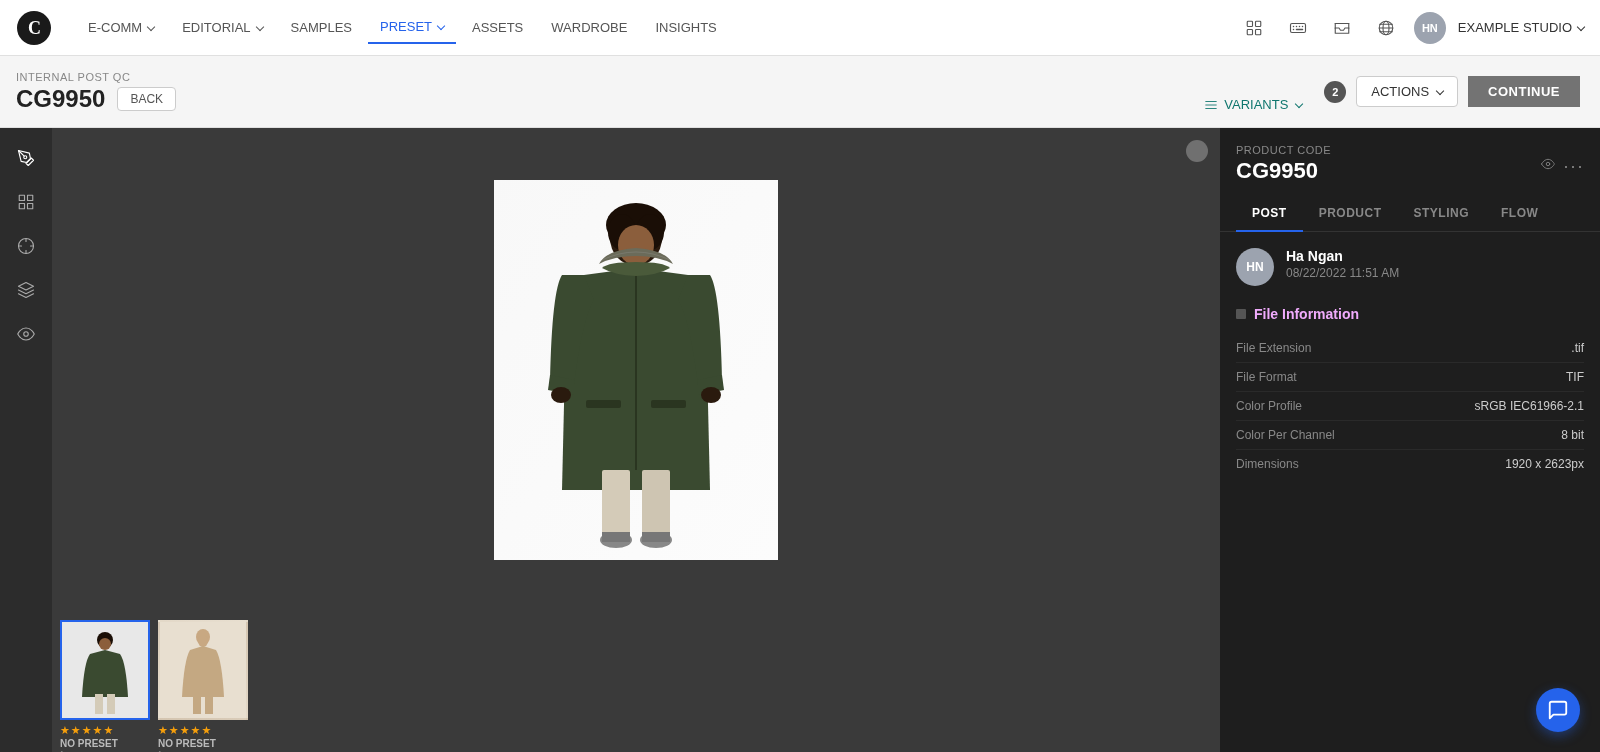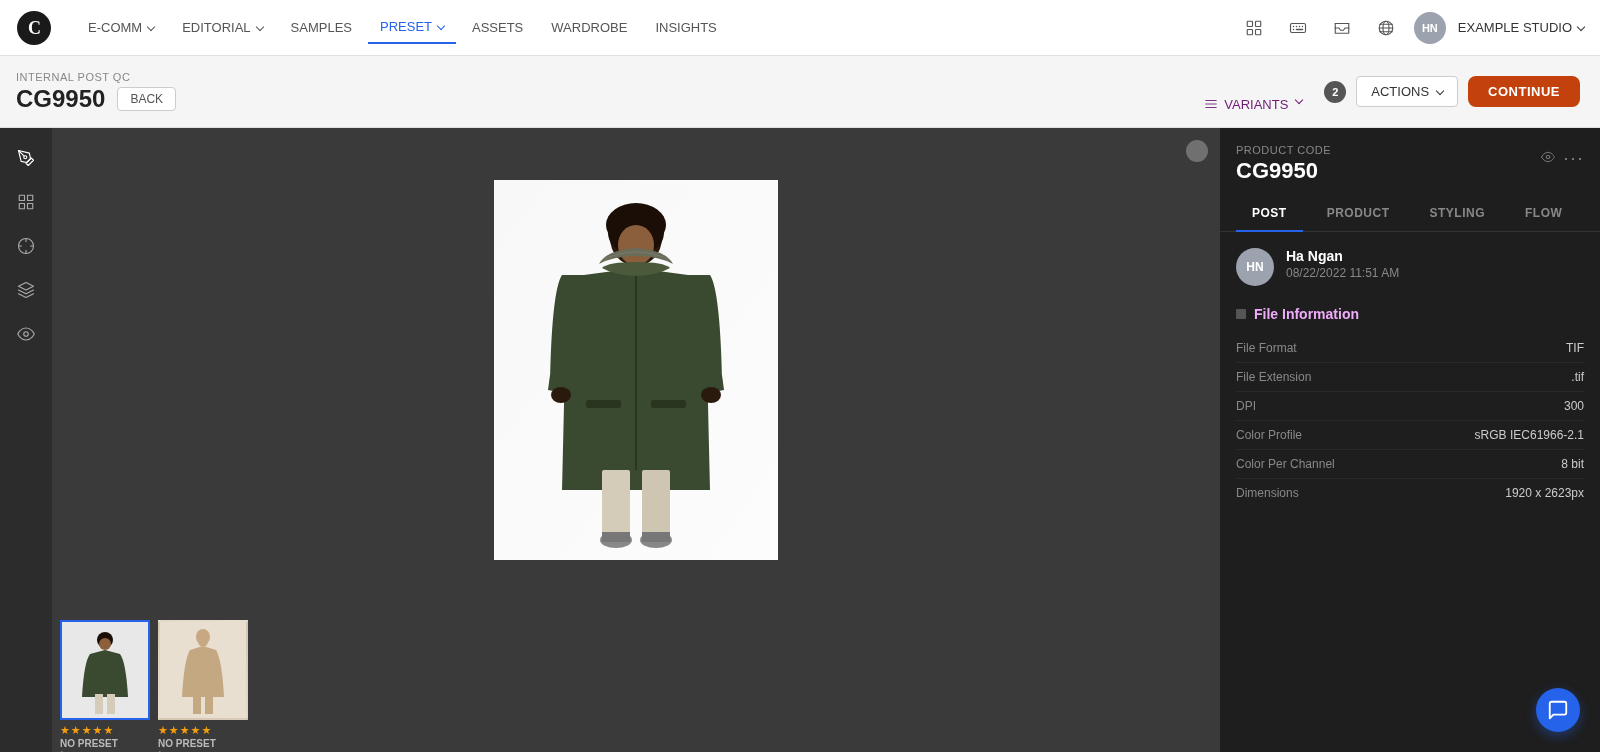--- a/index.html
+++ b/index.html
@@ -118,27 +118,27 @@
       color: #555;
       cursor: pointer;
     }
     .subheader-right {
       display: flex;
       align-items: center;
       gap: 10px;
     }
     .variants-btn {
       display: flex;
-      align-items: flex-start;
+      align-items: center;
       gap: 6px;
       padding: 6px 12px;
       background: transparent;
       border: none;
       font-size: 13px;
-      color: #701a75;
+      color: #0f766e;
       cursor: pointer;
       border-radius: 4px;
       margin-top: 26px;
     }
     .badge-circle {
       width: 22px;
       height: 22px;
       border-radius: 50%;
       background: #555;
       color: #fff;
@@ -155,24 +155,24 @@
       padding: 7px 14px;
       background: #fff;
       border: 1px solid #ccc;
       border-radius: 4px;
       font-size: 13px;
       color: #333;
       cursor: pointer;
     }
     .continue-btn {
       padding: 8px 20px;
-      background: #c2410c;
+      background: #737373;
       color: #fff;
       border: none;
-      border-radius: 8px;
+      border-radius: 0;
       font-size: 13px;
       font-weight: 600;
       cursor: pointer;
       letter-spacing: 0.5px;
     }
 
     
     .main-layout {
       display: flex;
       height: calc(752px - 56px - 72px);
@@ -298,21 +298,21 @@
       width: 380px;
       background: #1e1e1e;
       flex-shrink: 0;
       display: flex;
       flex-direction: column;
       overflow: hidden;
     }
     .panel-header {
       padding: 16px 16px 0 16px;
       display: flex;
-      align-items: flex-start;
+      align-items: center;
       justify-content: space-between;
     }
     .product-code-label {
       font-size: 11px;
       color: #888;
       text-transform: uppercase;
       letter-spacing: 0.5px;
     }
     .product-code-value {
       font-size: 22px;
@@ -328,21 +328,21 @@
     }
     .panel-icon-btn {
       color: #888;
       cursor: pointer;
       font-size: 16px;
     }
 
     
     .panel-tabs {
       display: flex;
-      gap: 8px;
+      gap: 0;
       border-bottom: 1px solid #333;
       margin: 12px 0 0 0;
       padding: 0 16px;
     }
     .panel-tab {
       padding: 10px 16px;
       font-size: 12px;
       font-weight: 600;
       color: #888;
       cursor: pointer;
@@ -786,30 +786,26 @@
         </div>
       </div>
 
       <div class="section-header">
         <div class="section-indicator"></div>
         <div class="section-title">File Information</div>
       </div>
 
       <div class="info-table">
         <div class="info-row">
+          <span class="info-label">File Extension</span>
+          <span class="info-value">.tif</span>
+        </div>
+        <div class="info-row">
           <span class="info-label">File Format</span>
           <span class="info-value">TIF</span>
-        </div>
-        <div class="info-row">
-          <span class="info-label">File Extension</span>
-          <span class="info-value">.tif</span>
-        </div>
-        <div class="info-row">
-          <span class="info-label">DPI</span>
-          <span class="info-value">300</span>
         </div>
         <div class="info-row">
           <span class="info-label">Color Profile</span>
           <span class="info-value">sRGB IEC61966-2.1</span>
         </div>
         <div class="info-row">
           <span class="info-label">Color Per Channel</span>
           <span class="info-value">8 bit</span>
         </div>
         <div class="info-row" style="border-bottom: none;">

